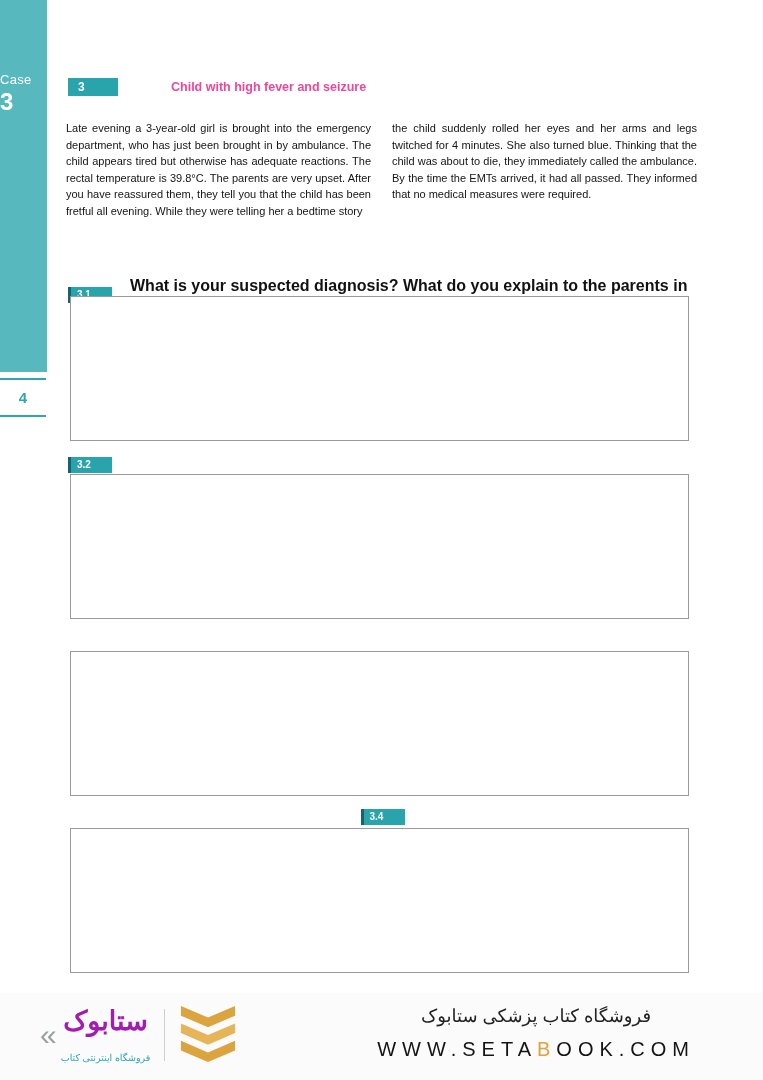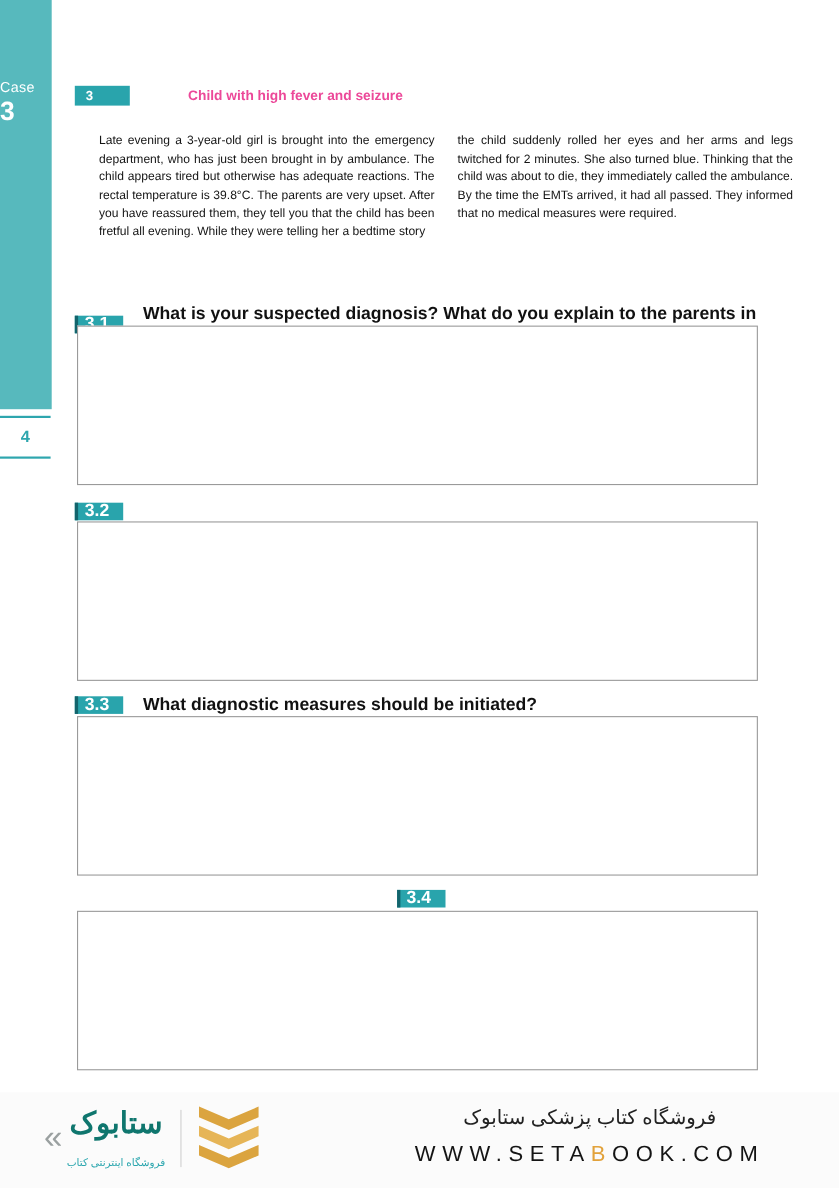--- a/index.html
+++ b/index.html
@@ -29,46 +29,46 @@
     position:absolute;left:68px;top:78px;width:50px;height:18px;
     background:#29a4ac;color:#ffffff;font-weight:bold;font-size:12px;
     line-height:18px;padding-left:10px;box-sizing:border-box;
   }
   .header-title{
     position:absolute;left:125px;top:80px;color:#ec4899;
     font-weight:bold;font-size:12.5px;margin-left:46px;
   }
 
   
-  .columns{position:absolute;left:66px;top:120px;width:631px;display:flex;gap:21px;margin-left:24px;}
+  .columns{position:absolute;left:66px;top:120px;width:631px;display:flex;gap:21px;}
   .col{width:305px;font-size:11px;line-height:16.5px;text-align:justify;color:#141414;}
 
   
   .qrow{position:absolute;left:68px;width:629px;display:flex;align-items:center;}
   .qnum{
     background:#29a4ac;border-left:3px solid #13646c;color:#ffffff;
-    font-size:16px;font-weight:bold;width:35px;padding:2px 0 2px 6px;
+    font-size:10px;font-weight:bold;width:35px;padding:2px 0 2px 6px;
     line-height:12px;flex:0 0 auto;
   }
   .qtext{margin-left:18px;font-weight:bold;font-size:16px;color:#111111;}
   .abox{
     position:absolute;left:70px;width:619px;height:145px;
     border:1px solid #9a9a9a;background:#ffffff;box-sizing:border-box;
   }
   .q1{top:277px;} .b1{top:296px;}
   .q2{top:457px;} .b2{top:474px;}
   .q3{top:632px;} .b3{top:651px;}
   .q4{top:809px;flex-direction:column;} .b4{top:828px;}
 
   
   .footer{position:absolute;left:0;top:993px;width:763px;height:87px;background:#fbfbfb;}
   .footer-left{position:absolute;left:40px;top:6px;height:72px;display:flex;align-items:center;}
   .guillemet{color:#9aa0a0;font-size:30px;margin-right:4px;line-height:1;}
   .logo-col{display:flex;flex-direction:column;align-items:center;}
-  .logo-fa{color:#0f766e;font-size:27px;font-weight:bold;direction:rtl;line-height:1.1;}
+  .logo-fa{color:#a21caf;font-size:27px;font-weight:bold;direction:rtl;line-height:1.1;}
   .logo-sub{color:#2aa6ae;font-size:9.5px;margin-top:15px;direction:rtl;white-space:nowrap;}
   .vdiv{width:1px;height:52px;background:#cfcfcf;margin:0 14px;}
   .chevron-logo{display:block;}
 
   .footer-right{position:absolute;right:68px;top:12px;text-align:center;}
   .fa-title{font-size:18px;color:#222222;direction:rtl;}
   .url{margin-top:11px;font-size:20px;letter-spacing:6px;color:#141414;white-space:nowrap;}
   .url .hl{color:#e2a23b;}
 </style>
 </head>
@@ -83,38 +83,34 @@
 
   <div class="pagenum-block">
     <div class="pagenum">4</div>
   </div>
 
   <div class="header-num">3</div>
   <div class="header-title">Child with high fever and seizure</div>
 
   <div class="columns">
     <div class="col">Late evening a 3-year-old girl is brought into the emergency department, who has just been brought in by ambulance. The child appears tired but otherwise has adequate reactions. The rectal temperature is 39.8°C. The parents are very upset. After you have reassured them, they tell you that the child has been fretful all evening. While they were telling her a bedtime story</div>
-    <div class="col">the child suddenly rolled her eyes and her arms and legs twitched for 2 minutes. She also turned blue. Thinking that the child was about to die, they immediately called the ambulance. By the time the EMTs arrived, it had all passed. They informed that no medical measures were required.</div>
+    <div class="col">the child suddenly rolled her eyes and her arms and legs twitched for 4 minutes. She also turned blue. Thinking that the child was about to die, they immediately called the ambulance. By the time the EMTs arrived, it had all passed. They informed that no medical measures were required.</div>
   </div>
 
   <div class="qrow q1">
     <div class="qnum">3.1</div>
     <div class="qtext">What is your suspected diagnosis? What do you explain to the parents in order to reassure them?</div>
   </div>
   <div class="abox b1"></div>
 
   <div class="qrow q2">
     <div class="qnum">3.2</div>
   </div>
   <div class="abox b2"></div>
 
-  <div class="qrow q3">
-    <div class="qnum">3.3</div>
-    <div class="qtext">What diagnostic measures should be initiated?</div>
-  </div>
   <div class="abox b3"></div>
 
   <div class="qrow q4">
     <div class="qnum">3.4</div>
   </div>
   <div class="abox b4"></div>
 
   <div class="footer">
 
     <div class="footer-left">

